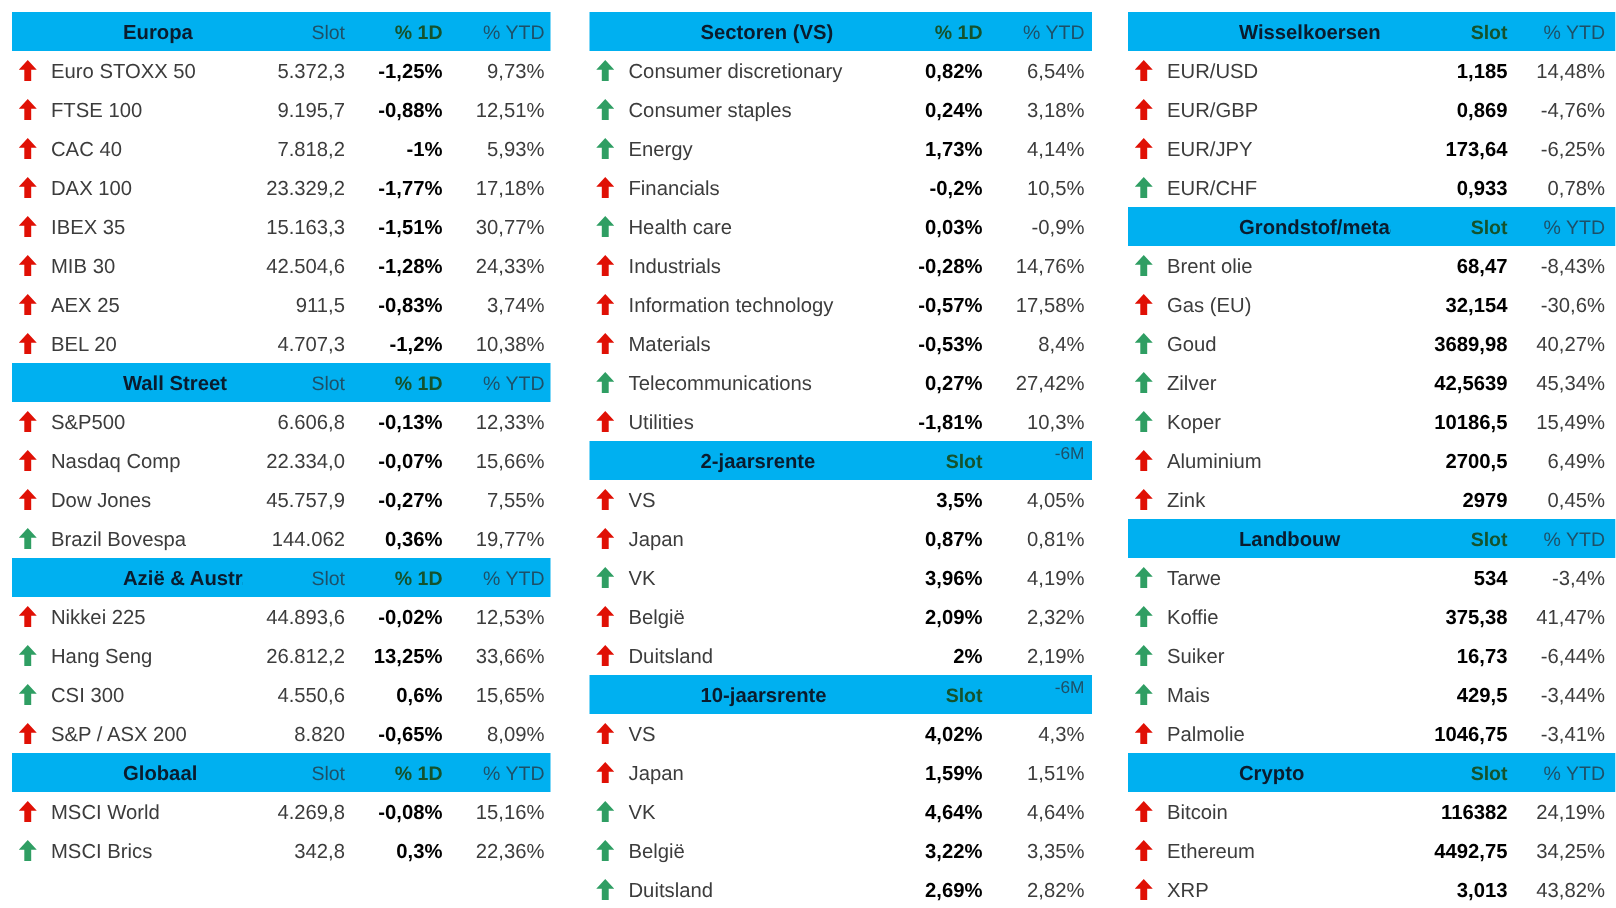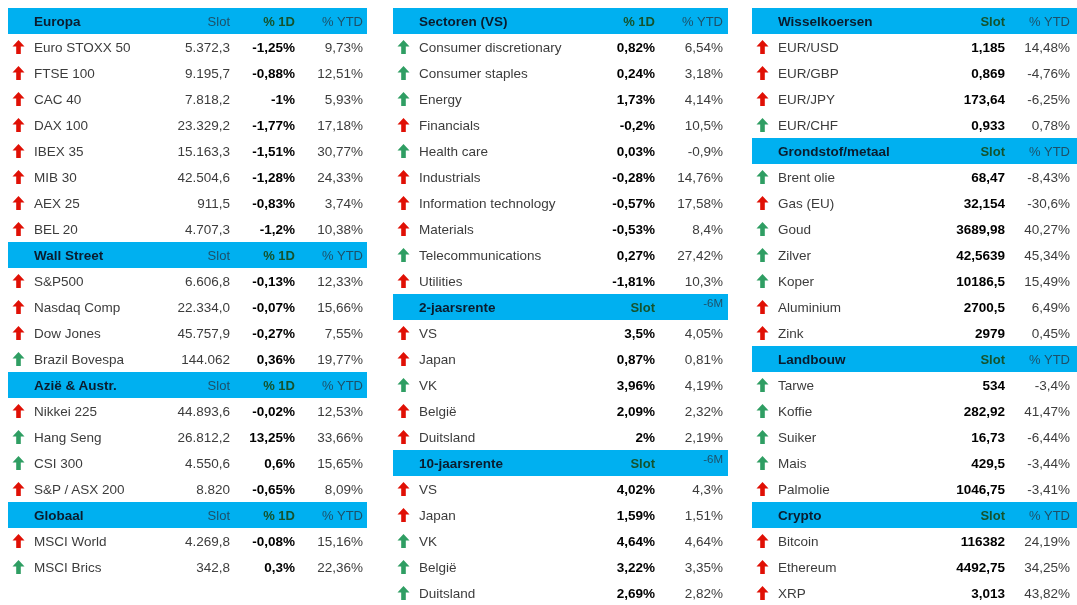--- a/index.html
+++ b/index.html
@@ -3,21 +3,21 @@
 <meta charset="utf-8">
 <style>
   html,body{margin:0;padding:0;background:#fff;}
   body{width:1077px;height:605px;position:relative;font-family:"Liberation Sans",sans-serif;}
   .board{position:absolute;top:8px;left:8px;display:flex;align-items:flex-start;}
   .col{width:359px;}
   .col.c-mid{width:335px;margin-left:26px;}
   .col.c-right{width:325px;margin-left:24px;}
 
   .hdr,.row{height:26px;display:flex;align-items:center;box-sizing:border-box;}
-  .hdr{background:var(--header-bg,#00B0F0);}
+  .hdr{background:var(--header-bg,#00B0F0);padding-left:48px;}
   .h-title{flex:1;padding-left:26px;font-size:13.5px;font-weight:bold;color:var(--title-color,#0A1C2E);white-space:nowrap;overflow:hidden;}
   .h1,.h3{font-size:13px;color:var(--header-sub,#1D5068);text-align:right;box-sizing:border-box;white-space:nowrap;}
   .h2{font-size:13px;font-weight:bold;color:#14532d;text-align:right;box-sizing:border-box;white-space:nowrap;}
   .h3.sup{font-size:11.5px;align-self:flex-start;padding-top:3px;}
 
   .arrow{width:26px;box-sizing:border-box;padding-left:4px;display:flex;align-items:center;}
   .arrow svg{display:block;}
   .arrow.up svg{fill:var(--up-color,#2F9E63);}
   .arrow.down svg{fill:var(--down-color,#E01005);}
   .name{flex:1;font-size:13.5px;color:var(--text-color,#3C3C3C);white-space:nowrap;overflow:hidden;}
@@ -740,21 +740,21 @@
   </div>
 
   <div class="row">
     <span class="arrow up">
       <svg width="13" height="14" viewBox="0 0 12 14" aria-hidden="true">
         <path d="M6 0 L12 6.5 L8.3 6.5 L8.3 14 L3.7 14 L3.7 6.5 L0 6.5 Z"></path>
       </svg>
     </span>
     <span class="name">Koffie</span>
 
-    <span class="c2">282,92</span>
+    <span class="c2">375,38</span>
     <span class="c3">41,47%</span>
   </div>
 
   <div class="row">
     <span class="arrow up">
       <svg width="13" height="14" viewBox="0 0 12 14" aria-hidden="true">
         <path d="M6 0 L12 6.5 L8.3 6.5 L8.3 14 L3.7 14 L3.7 6.5 L0 6.5 Z"></path>
       </svg>
     </span>
     <span class="name">Suiker</span>

